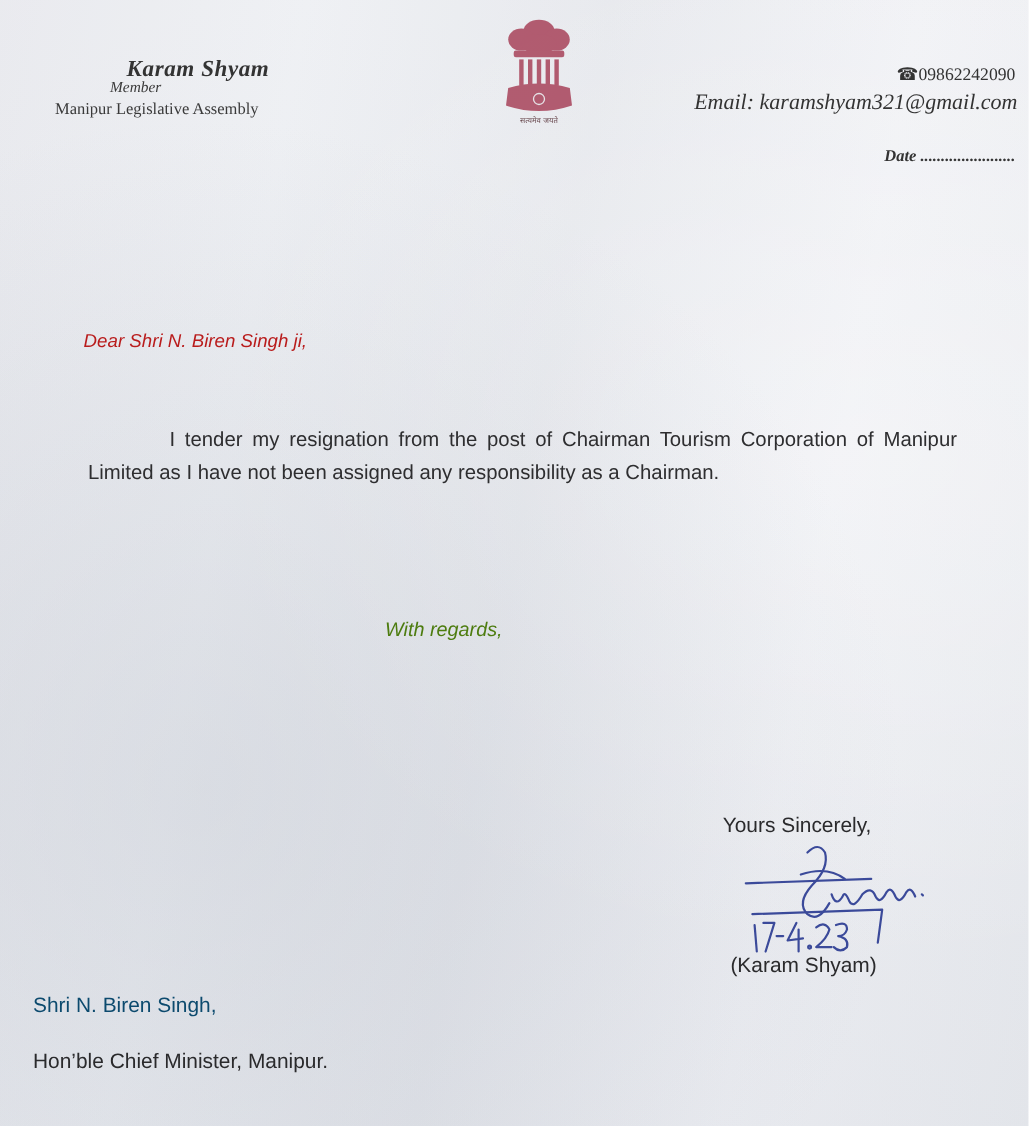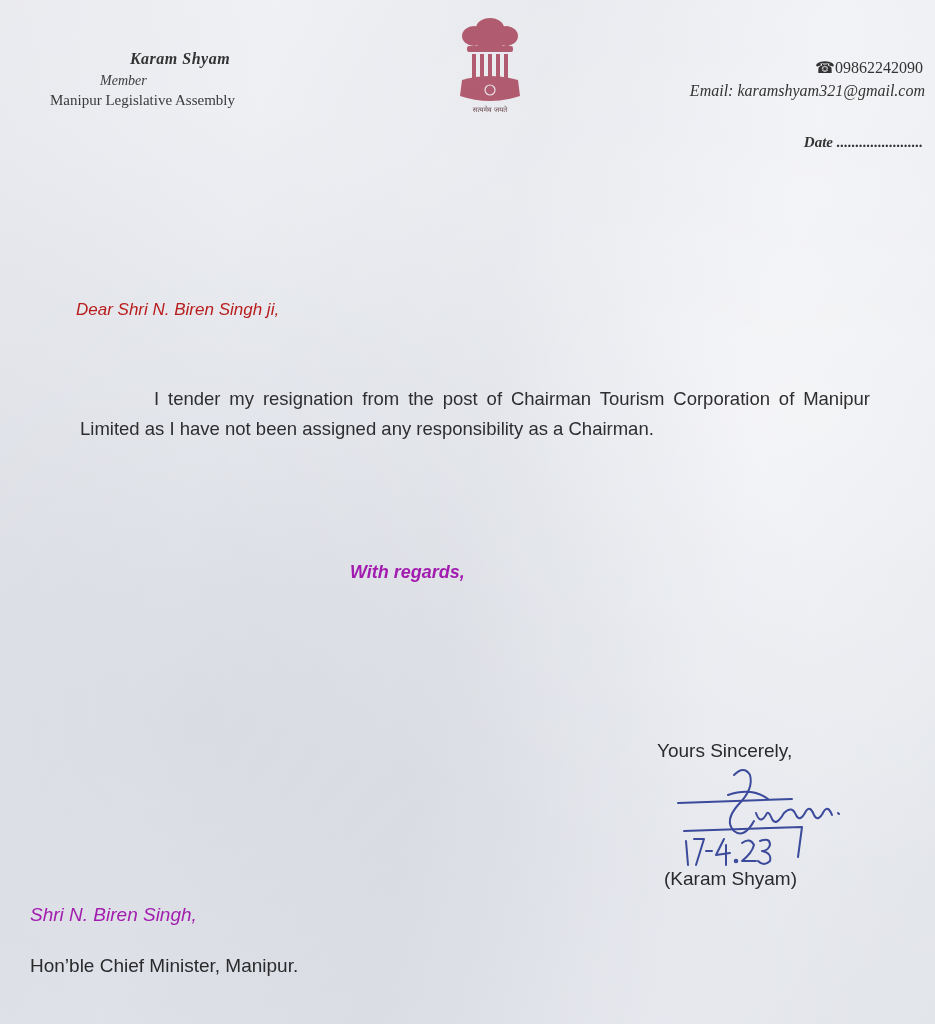--- a/index.html
+++ b/index.html
@@ -11,34 +11,34 @@
   }
   .shade {
     position: absolute; inset: 0; pointer-events: none;
     background:
       radial-gradient(ellipse at 20% 70%, rgba(190,195,205,0.35), rgba(0,0,0,0) 60%),
       radial-gradient(ellipse at 85% 40%, rgba(255,255,255,0.35), rgba(0,0,0,0) 55%),
       linear-gradient(180deg, rgba(255,255,255,0.15), rgba(200,205,215,0.18));
   }
   .abs { position: absolute; text-align: center; }
   .serif { font-family: "Liberation Serif", serif; }
-  .hdr-name { left: 100px; top: 50px; width: 160px; text-align: center; font-size: 16px; font-style: italic; font-weight: bold; letter-spacing: 0.5px; color: #333; }
+  .hdr-name { left: 100px; top: 50px; width: 160px; text-align: center; font-size: 21px; font-style: italic; font-weight: bold; letter-spacing: 0.5px; color: #333; }
   .hdr-role { left: 100px; top: 73px; width: 160px; text-align: left; font-size: 14px; font-style: italic; color: #3a3a3a; }
   .hdr-org  { left: 50px; top: 92px; font-size: 15px; color: #3a3a3a; }
   .hdr-phone { right: 12px; top: 58px; font-size: 16px; color: #333; }
-  .hdr-email { right: 10px; top: 82px; font-size: 16px; font-style: italic; color: #333; }
+  .hdr-email { right: 10px; top: 82px; font-size: 20px; font-style: italic; color: #333; }
   .hdr-date { right: 12px; top: 113px; font-size: 15px; font-style: italic; font-weight: bold; color: #333; margin-top: 21px; }
   .emblem { left: 450px; top: 10px; width: 80px; height: 105px; text-decoration: underline; }
   .salutation { left: 76px; top: 300px; font-size: 17px; font-style: italic; color: #b91c1c; }
   .body-text { left: 80px; top: 384px; width: 790px; font-size: 18.5px; line-height: 30px; color: #2e2e30; text-align: justify; text-indent: 74px; }
-  .regards { left: 350px; top: 562px; font-size: 18px; font-style: italic; color: #a21caf; font-weight: bold; }
+  .regards { left: 350px; top: 562px; font-size: 18px; font-style: italic; color: #4d7c0f; }
   .yours { left: 657px; top: 740px; font-size: 19px; color: #2a2a2c; }
   .sig { left: 672px; top: 765px; width: 225px; height: 110px; }
   .signame { left: 664px; top: 868px; font-size: 19px; color: #2a2a2c; }
-  .addr1 { left: 30px; top: 904px; font-size: 19px; color: #a21caf; font-style: italic; }
+  .addr1 { left: 30px; top: 904px; font-size: 19px; color: #0c4a6e; }
   .addr2 { left: 30px; top: 933px; font-size: 19px; color: #2a2a2c; margin-top: 22px; }
 </style>
 </head>
 <body>
 
 <div class="shade"></div>
 
 <div class="abs serif hdr-name">Karam Shyam</div>
 <div class="abs serif hdr-role">Member</div>
 <div class="abs serif hdr-org">Manipur Legislative Assembly</div>

